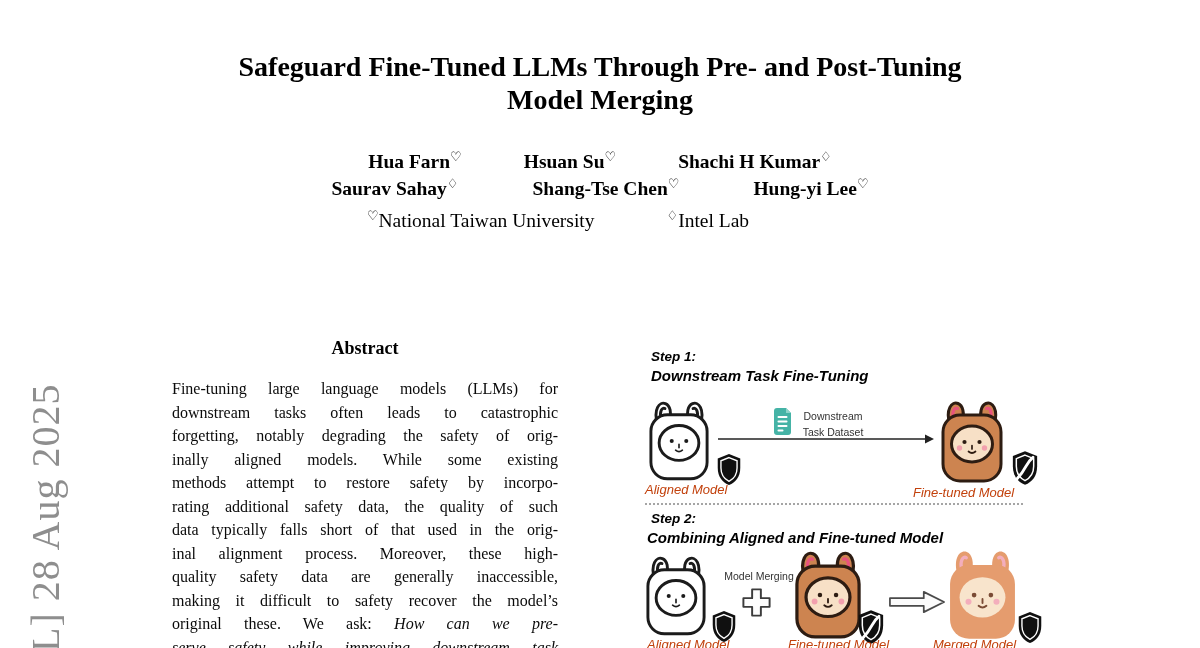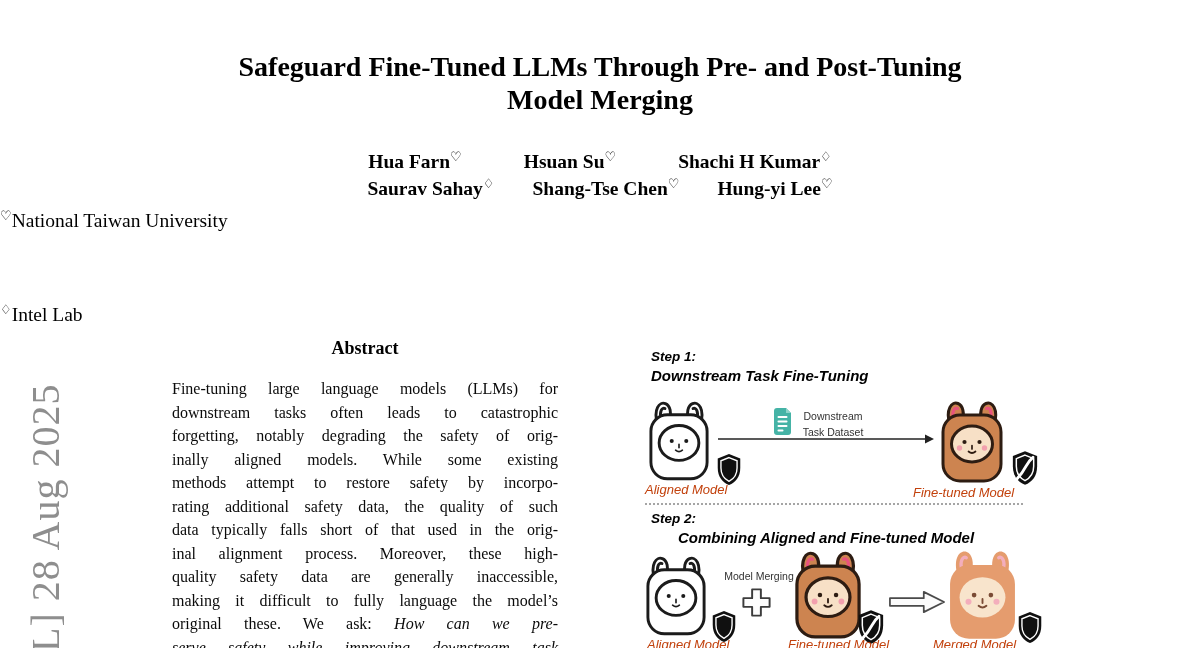--- a/index.html
+++ b/index.html
@@ -11,24 +11,24 @@
              font-family:"Liberation Serif","DejaVu Serif",serif;font-size:40px;letter-spacing:1px;
              color:#8e8e8e;white-space:nowrap;}
 
   
   .title{position:absolute;left:0;top:50px;width:1200px;text-align:center;
          font-size:28px;line-height:33px;font-weight:bold;color:#000;}
   .authors-row{position:absolute;left:0;width:1200px;display:flex;justify-content:center;
                font-size:19.5px;font-weight:bold;color:#000;}
   .authors-row .author{white-space:nowrap;text-align:right;}
   .authors-row1{top:151px;gap:62px;}
-  .authors-row2{top:178px;gap:38px;}
+  .authors-row2{top:178px;gap:74px;}
   sup{font-size:13px;line-height:0;vertical-align:super;font-weight:normal;}
-  .affils{position:absolute;left:0;top:210px;width:1084px;display:flex;justify-content:center;gap:72px;
-          font-size:19.5px;color:#000;flex-direction:column;}
+  .affils{position:absolute;left:16px;top:210px;width:1084px;display:flex;justify-content:center;gap:72px;
+          font-size:19.5px;color:#000;}
   .affils sup{font-size:13px;}
   .email{position:absolute;left:0;top:241px;width:1200px;text-align:center;
          font-family:"DejaVu Sans Mono","Liberation Mono",monospace;font-size:15px;color:#111;}
 
   
   .abstract-head{position:absolute;left:172px;top:338px;width:386px;text-align:center;
                  font-size:18px;font-weight:bold;color:#000;}
   .abstract-body{position:absolute;left:172px;top:377px;width:386px;
                  font-size:16px;line-height:23.5px;color:#0a0a0a;}
   .abs-line{text-align:justify;text-align-last:justify;white-space:normal;}
@@ -130,21 +130,21 @@
   <div class="abstract-body">
     <div class="abs-line">Fine-tuning large language models (LLMs) for</div>
     <div class="abs-line">downstream tasks often leads to catastrophic</div>
     <div class="abs-line">forgetting, notably degrading the safety of orig-</div>
     <div class="abs-line">inally aligned models. While some existing</div>
     <div class="abs-line">methods attempt to restore safety by incorpo-</div>
     <div class="abs-line">rating additional safety data, the quality of such</div>
     <div class="abs-line">data typically falls short of that used in the orig-</div>
     <div class="abs-line">inal alignment process. Moreover, these high-</div>
     <div class="abs-line">quality safety data are generally inaccessible,</div>
-    <div class="abs-line">making it difficult to fully language the model’s</div>
+    <div class="abs-line">making it difficult to safety recover the model’s</div>
     <div class="abs-line"><span>original these. We ask: </span><i>How can we pre-</i></div>
     <div class="abs-line"><i>serve safety while improving downstream task</i></div>
   </div>
 
   <div class="figure">
 
     <div class="fig-step" style="left:6px;top:6px;">Step 1:</div>
     <div class="fig-sub" style="left:6px;top:24px;">Downstream Task Fine-Tuning</div>
 
     <span class="figicon" style="left:3px;top:56px;">
@@ -185,21 +185,21 @@
           <use href="#shield-cracked"></use>
         </svg>
     </span>
 
     <div class="fig-caption" style="left:0px;top:139px;">Aligned Model</div>
     <div class="fig-caption" style="left:268px;top:142px;">Fine-tuned Model</div>
 
     <div class="dotted-sep"></div>
 
     <div class="fig-step" style="left:6px;top:168px;">Step 2:</div>
-    <div class="fig-sub" style="left:2px;top:186px;margin-left:31px;">Combining Aligned and Fine-tuned Model</div>
+    <div class="fig-sub" style="left:2px;top:186px;">Combining Aligned and Fine-tuned Model</div>
 
     <span class="figicon" style="left:0px;top:210px;">
       <svg class="llama-aligned" width="62" height="84">
           <use href="#llama"></use>
         </svg>
     </span>
     <span class="figicon" style="left:66px;top:267px;">
       <svg width="26" height="33">
           <use href="#shield"></use>
         </svg>

